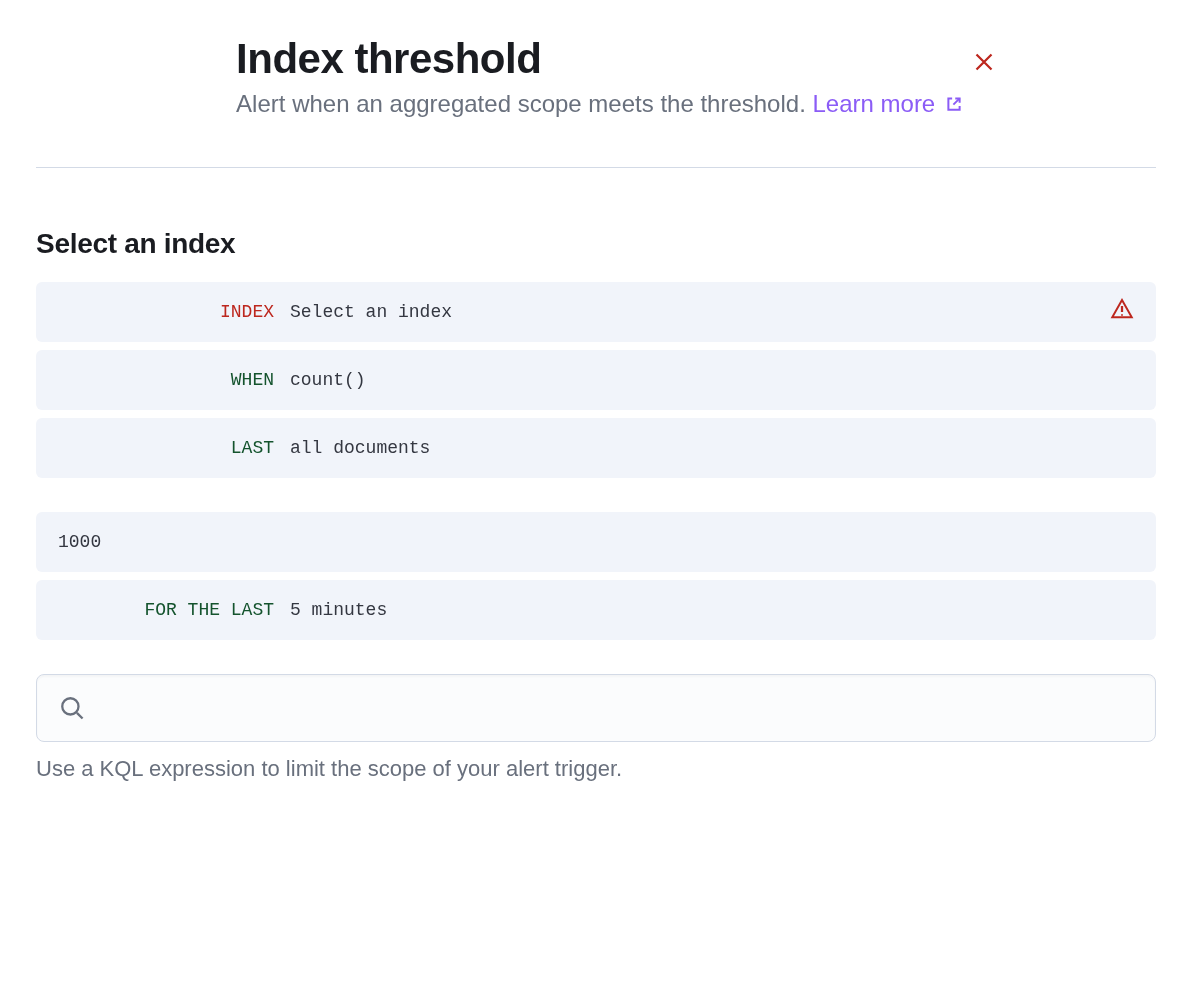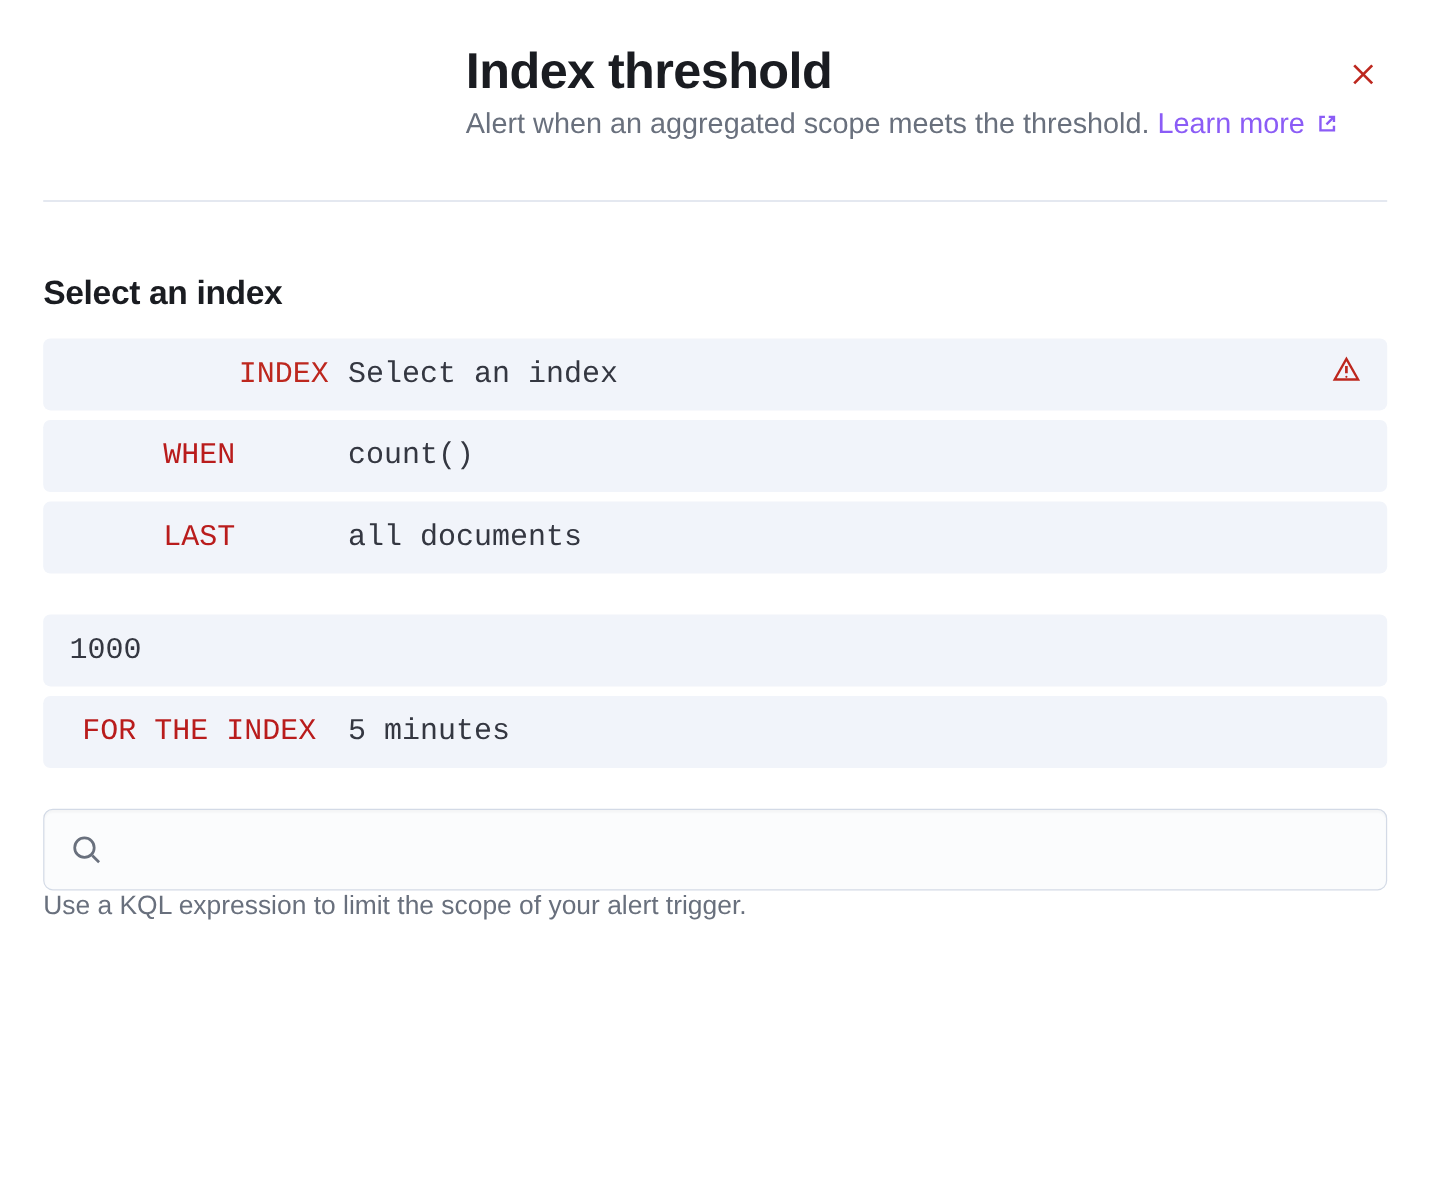--- a/index.html
+++ b/index.html
@@ -9,21 +9,21 @@
     }
     body {
       font-family: -apple-system, BlinkMacSystemFont, "Segoe UI", Helvetica, Arial, sans-serif;
       background: #fff;
       padding: 36px;
       width: 1192px;
       color: #1a1c21;
     }
     .header-row {
       display: flex;
-      justify-content: flex-end;
+      justify-content: center;
       align-items: flex-start;
       margin-left: 48px;
     }
     .title {
       font-size: 42px;
       font-weight: 700;
       letter-spacing: -0.5px;
       line-height: 1.1;
       color: #1a1c21;
     }
@@ -67,34 +67,34 @@
       margin-bottom: 34px;
     }
     .expr-row {
       display: flex;
       align-items: center;
       background: #f1f4fa;
       border-radius: 6px;
       padding: 14px 22px;
       margin-bottom: 8px;
       font-family: SFMono-Regular, Menlo, Consolas, "Liberation Mono", Courier, monospace;
-      font-size: 25px;
+      font-size: 18px;
       cursor: pointer;
       color: #343741;
       min-height: 60px;
     }
     .expr-kw {
       display: inline-block;
       width: 232px;
       text-align: right;
       padding-right: 16px;
       font-weight: 400;
       flex-shrink: 0;
     }
-    .kw-teal { color: #b91c1c; text-align: center; }
+    .kw-teal { color: #14532d; }
     .kw-red { color: #bd271e; }
     .expr-val {
       color: #343741;
       flex: 1;
     }
     .warn-icon {
       color: #bd271e;
       flex-shrink: 0;
     }
     .filter-input-wrap {
@@ -115,20 +115,21 @@
       outline: none;
       background: transparent;
       font-size: 22px;
       margin-left: 16px;
       flex: 1;
       color: #343741;
     }
     .help-text {
       font-size: 22px;
       color: #69707d;
+      margin-top: 14px;
     }
   </style>
 </head>
 <body>
 
 <div class="header-row">
   <div>
     <h1 class="title">Index threshold</h1>
     <p class="subtitle">
       <span>Alert when an aggregated scope meets the threshold. </span><a class="learn-link"><span>Learn more</span>
@@ -174,21 +175,21 @@
   </div>
 </div>
 
 <div class="section">
 
   <div class="expr-row">
     <span class="expr-val">1000</span>
   </div>
 
   <div class="expr-row">
-    <span class="expr-kw kw-teal">FOR THE INDEX</span>
+    <span class="expr-kw kw-teal">FOR THE LAST</span>
     <span class="expr-val">5 minutes</span>
   </div>
 </div>
 
 <div class="section" style="margin-bottom:0;">
 
   <div class="filter-input-wrap">
     <svg width="26" height="26" viewBox="0 0 16 16" fill="none" stroke="currentColor" stroke-width="1.4">
       <circle cx="7" cy="7" r="5"></circle>
       <path d="M11 11l3.5 3.5"></path>

